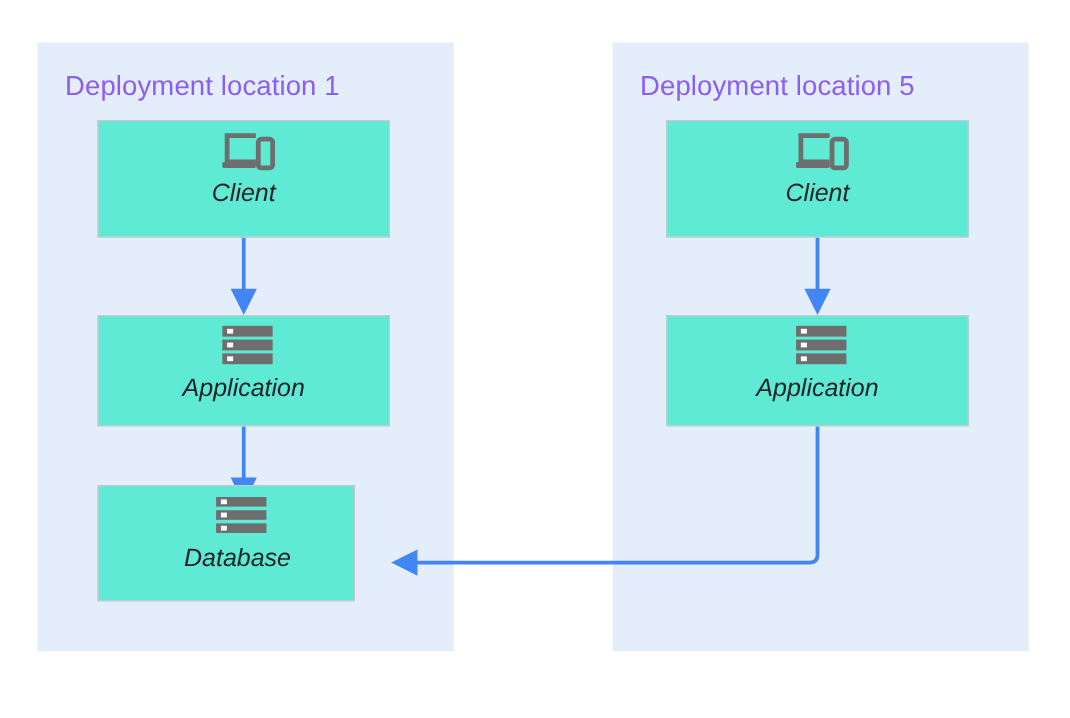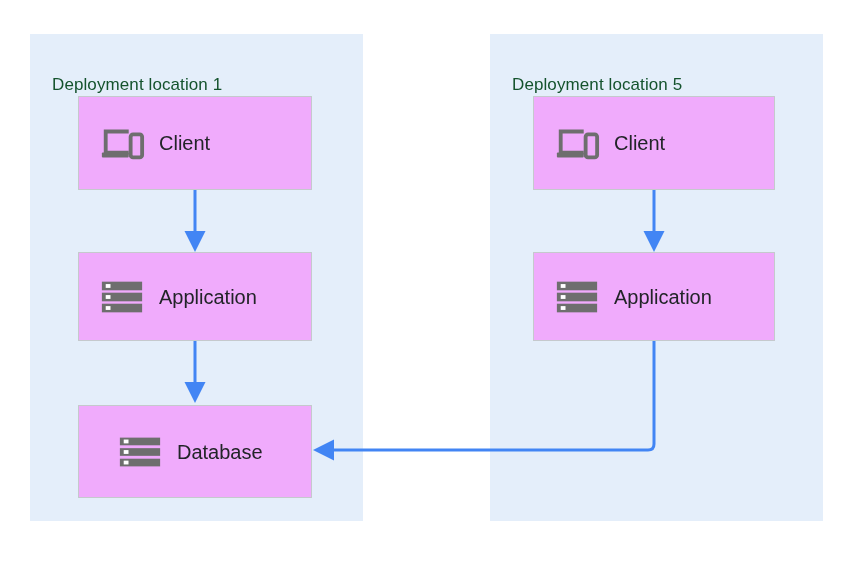--- a/index.html
+++ b/index.html
@@ -26,59 +26,60 @@
     position: absolute;
     background: #e4eefa;
     top: 34px;
     height: 487px;
   }
   #panel-1 { left: 30px;  width: 333px; }
   #panel-2 { left: 490px; width: 333px; }
 
   .panel-title {
     position: absolute;
-    top: 40px;
+    top: 24px;
     left: 22px;
-    font-size: 17px;
+    font-size: 22px;
     line-height: 22px;
-    color: #14532d;
+    color: #8b5cf6;
     letter-spacing: 0.1px;
     white-space: nowrap;
   }
 
   
   .node {
     position: absolute;
-    background: #f0abfc;
+    background: #5eead4;
     border: 1px solid #c5c9cd;
     box-sizing: border-box;
     display: flex;
-    flex-direction: row;
+    flex-direction: column;
     align-items: center;
     justify-content: flex-start;
+    font-style: italic;
   }
   .node-icon {
     flex: 0 0 auto;
     margin-left: 20px;
     margin-right: 14px;
     width: 46px;
     height: 46px;
     display: block;
   }
   .node-label {
     font-size: 20px;
     line-height: 24px;
     color: #222428;
     white-space: nowrap;
   }
 
   
   #node-client-1      { left: 78px;  top: 96px;  width: 234px; height: 94px; }
   #node-application-1 { left: 78px;  top: 252px; width: 234px; height: 89px; }
-  #node-database-1    { left: 78px;  top: 405px; width: 234px; height: 93px; padding-left: 18px; }
+  #node-database-1    { left: 78px;  top: 388px; width: 206px; height: 93px; padding-left: 18px; }
   
   #node-client-2      { left: 533px; top: 96px;  width: 242px; height: 94px; }
   #node-application-2 { left: 533px; top: 252px; width: 242px; height: 89px; }
 
   
   #connectors {
     position: absolute;
     left: 0;
     top: 0;
     width: 856px;

